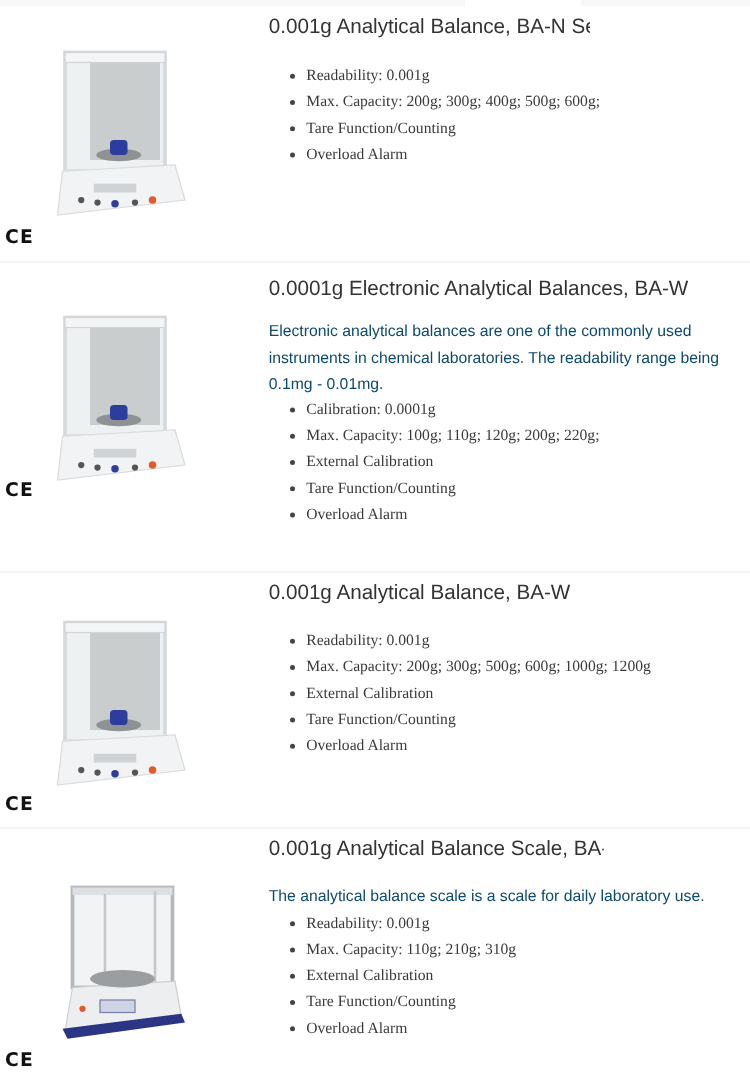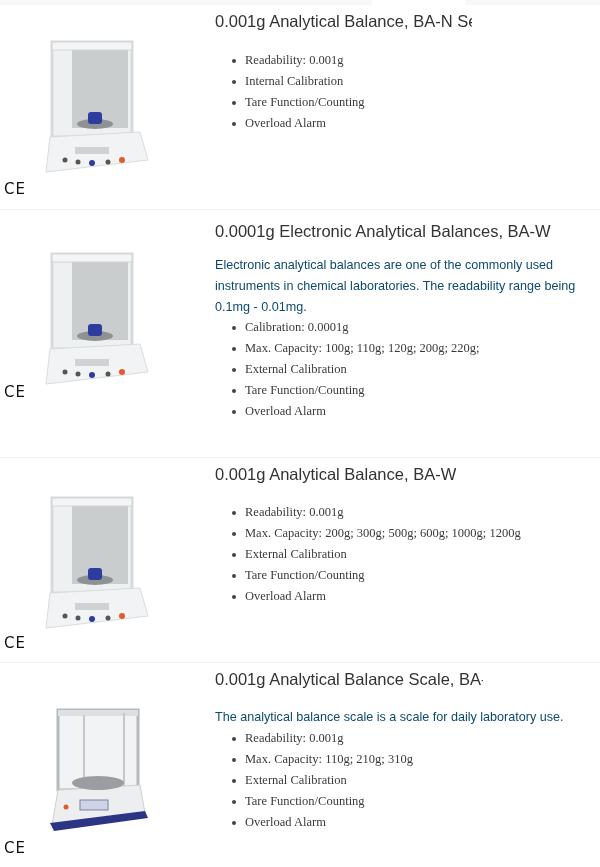--- a/index.html
+++ b/index.html
@@ -2,21 +2,21 @@
 <html><head>
 <meta charset="utf-8">
 <style>
   * { box-sizing: border-box; margin: 0; padding: 0; }
   html, body { width: 600px; height: 867px; overflow: hidden; background: #ffffff; }
   body { font-family: "Liberation Sans", sans-serif; color: #3c3c3c; position: relative; }
   .topbar { position: absolute; top: 0; left: 0; width: 600px; height: 5px; background: #f7f7f5; }
   .topbar .gap { position: absolute; top: 0; left: 372px; width: 93px; height: 5px; background: #ffffff; }
   .divider { position: absolute; left: 0; width: 600px; height: 1px; background: #eeeeee; }
   .thumb { position: absolute; left: 30px; width: 130px; height: 160px; }
-  .ce { position: absolute; left: 4px; font-size: 15px; font-weight: normal; letter-spacing: 1px; color: #111; font-family: "DejaVu Sans", sans-serif; }
+  .ce { position: absolute; left: 4px; font-size: 15px; font-weight: bold; letter-spacing: 1px; color: #111; font-family: "DejaVu Sans", sans-serif; }
   .title { position: absolute; left: 215px; font-size: 16.5px; color: #333; white-space: nowrap; overflow: hidden; }
   .desc { position: absolute; left: 215px; width: 380px; font-size: 12.6px; line-height: 21px; color: #0c4a6e; }
   ul.specs { position: absolute; left: 230px; list-style: none; }
   ul.specs li { font-size: 12.5px; line-height: 21px; color: #3a3a3a; position: relative; padding-left: 15px; white-space: nowrap; font-family: Liberation Serif, serif; }
   ul.specs li::before { content: ""; position: absolute; left: 2px; top: 9px; width: 4px; height: 4px; border-radius: 50%; background: #444; }
 </style>
 </head>
 <body>
 
 <div class="topbar">
@@ -35,21 +35,21 @@
     <circle cx="35" cy="138" r="2.5" fill="#555"></circle>
       <circle cx="48" cy="140" r="2.5" fill="#555"></circle>
     <circle cx="62" cy="141" r="3" fill="#2d3d9e"></circle>
       <circle cx="78" cy="140" r="2.5" fill="#555"></circle>
     <circle cx="92" cy="138" r="3" fill="#e35a2b"></circle>
   </svg>
   <div class="ce" style="top:180px">CE</div>
   <div class="title" style="top:12px;width:257px">0.001g Analytical Balance, BA-N Series</div>
   <ul class="specs" style="top:50px">
     <li>Readability: 0.001g</li>
-    <li>Internal Calibration</li>
+    <li>Max. Capacity: 200g; 300g; 400g; 500g; 600g;</li>
     <li>Tare Function/Counting</li>
     <li>Overload Alarm</li>
   </ul>
 </div>
 <div class="divider" style="top:209px"></div>
 
 <div>
   <svg class="thumb" style="top:234px" viewBox="0 0 130 160">
     <rect x="22" y="20" width="80" height="95" fill="#eef1f2" stroke="#d6dadc" stroke-width="3"></rect>
     <rect x="42" y="26" width="56" height="80" fill="#b9bdbf" opacity="0.7"></rect>

